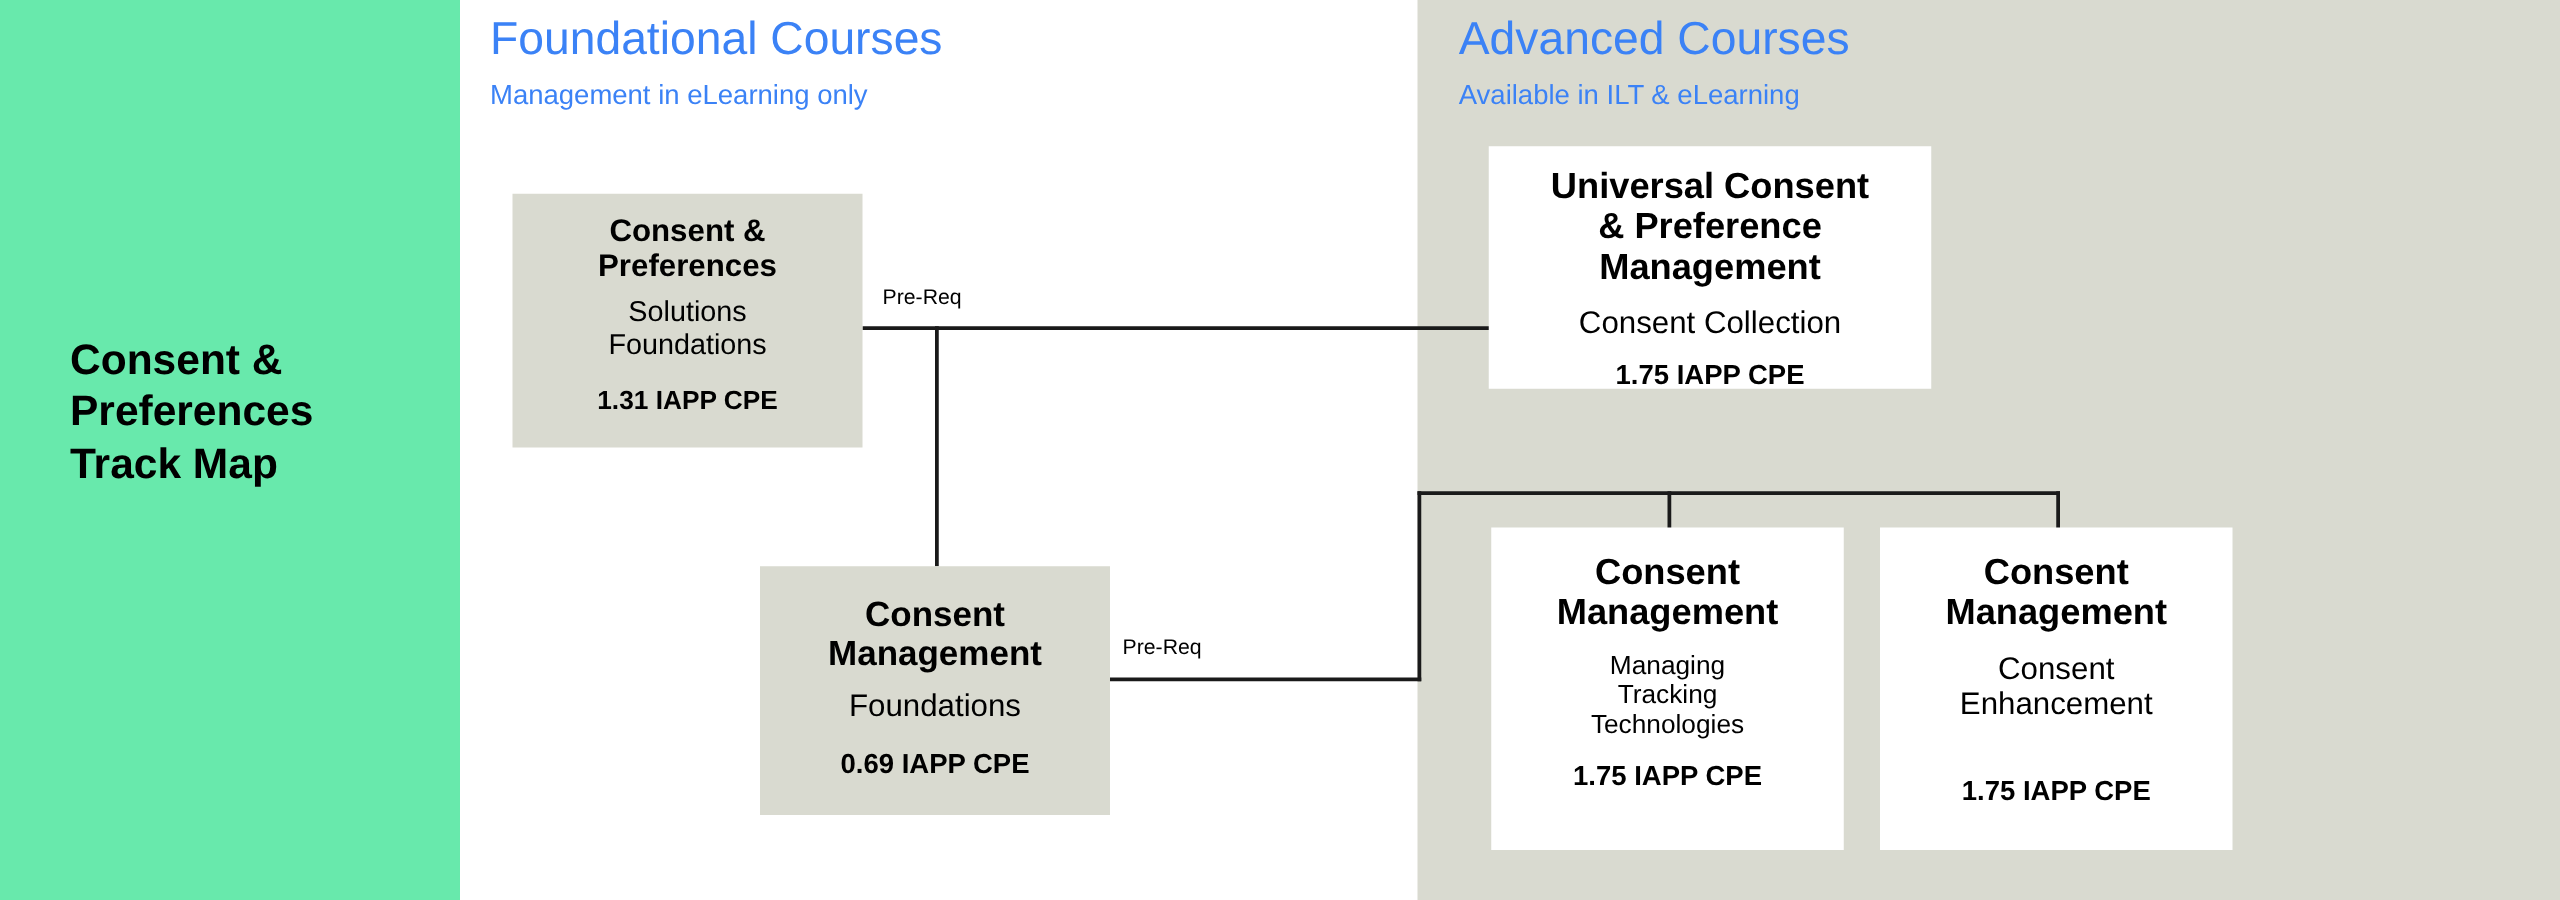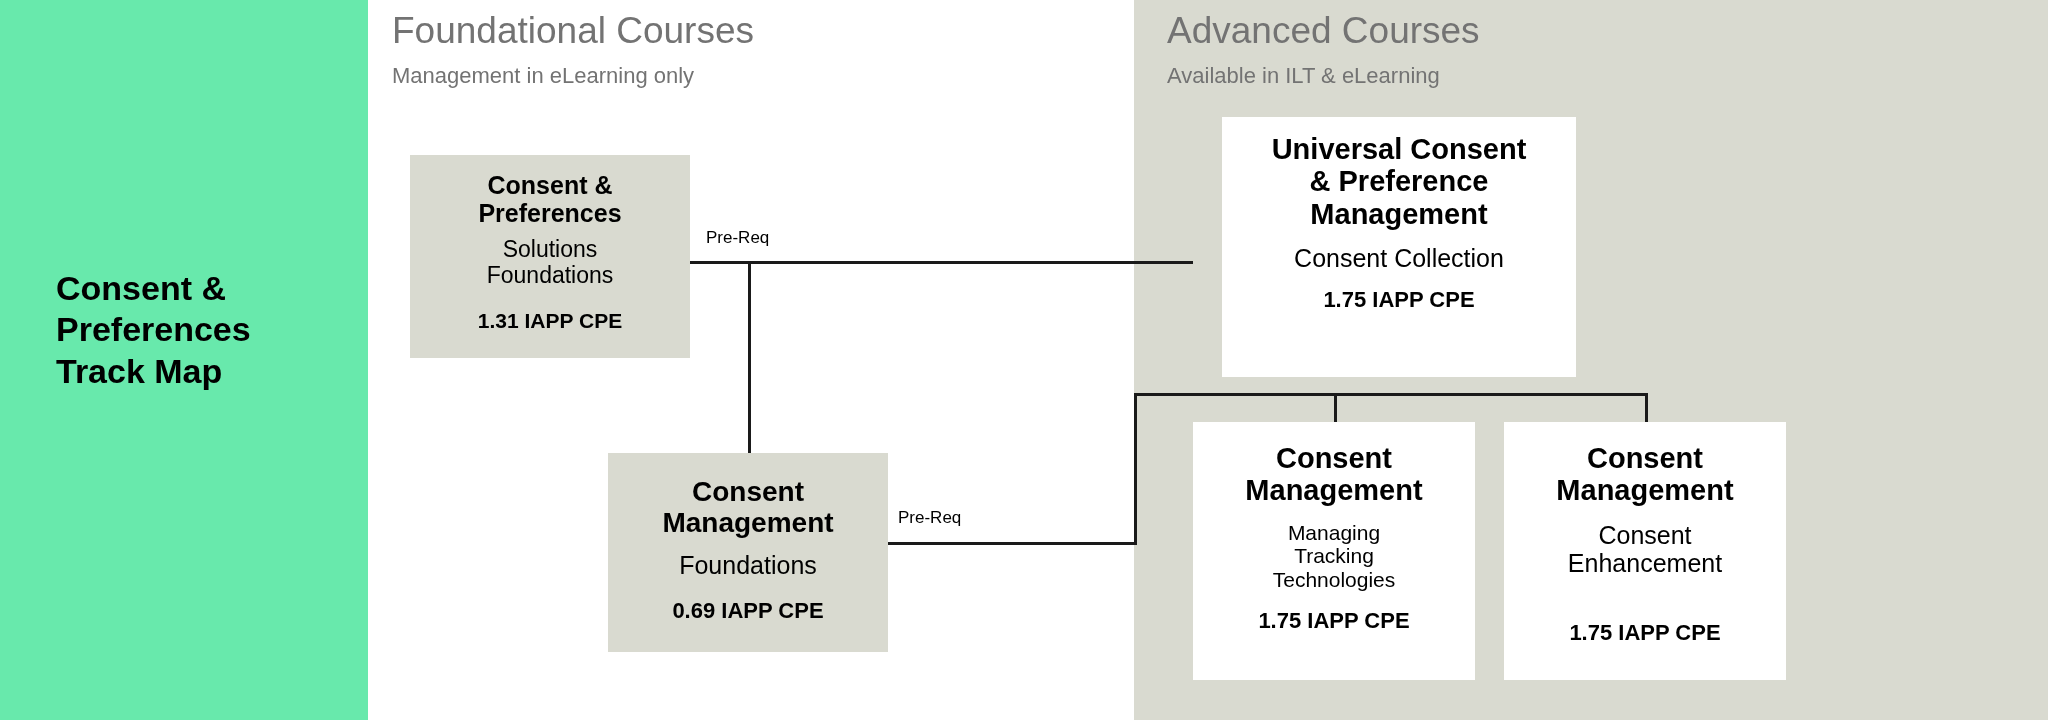--- a/index.html
+++ b/index.html
@@ -42,21 +42,21 @@
     font-size: 34px;
     font-weight: bold;
     line-height: 1.22;
     color: #000000;
     letter-spacing: 0px;
   }
 
   
   .col-head {
     position: absolute;
-    color: #737373;
+    color: #3b82f6;
   }
   .col-head .head-title {
     font-size: 37px;
     font-weight: normal;
     line-height: 1.0;
     white-space: nowrap;
   }
   .col-head .head-sub {
     font-size: 22px;
     font-weight: normal;
@@ -115,21 +115,21 @@
   #box-cmf {
     left: 608px; top: 453px; width: 280px; height: 199px;
     padding-top: 23px;
   }
   #box-cmf .c-title { font-size: 28px; }
   #box-cmf .c-sub   { font-size: 25px; margin-top: 12px; }
   #box-cmf .c-cpe   { font-size: 22px; margin-top: 20px; }
 
   
   #box-ucpm {
-    left: 1222px; top: 117px; width: 354px; height: 260px;
+    left: 1191px; top: 117px; width: 354px; height: 194px;
     padding-top: 16px;
   }
   #box-ucpm .c-title { font-size: 29px; }
   #box-ucpm .c-sub   { font-size: 25px; margin-top: 14px; }
   #box-ucpm .c-cpe   { font-size: 22px; margin-top: 16px; }
 
   
   #box-cmtt {
     left: 1193px; top: 422px; width: 282px; height: 258px;
     padding-top: 20px;

